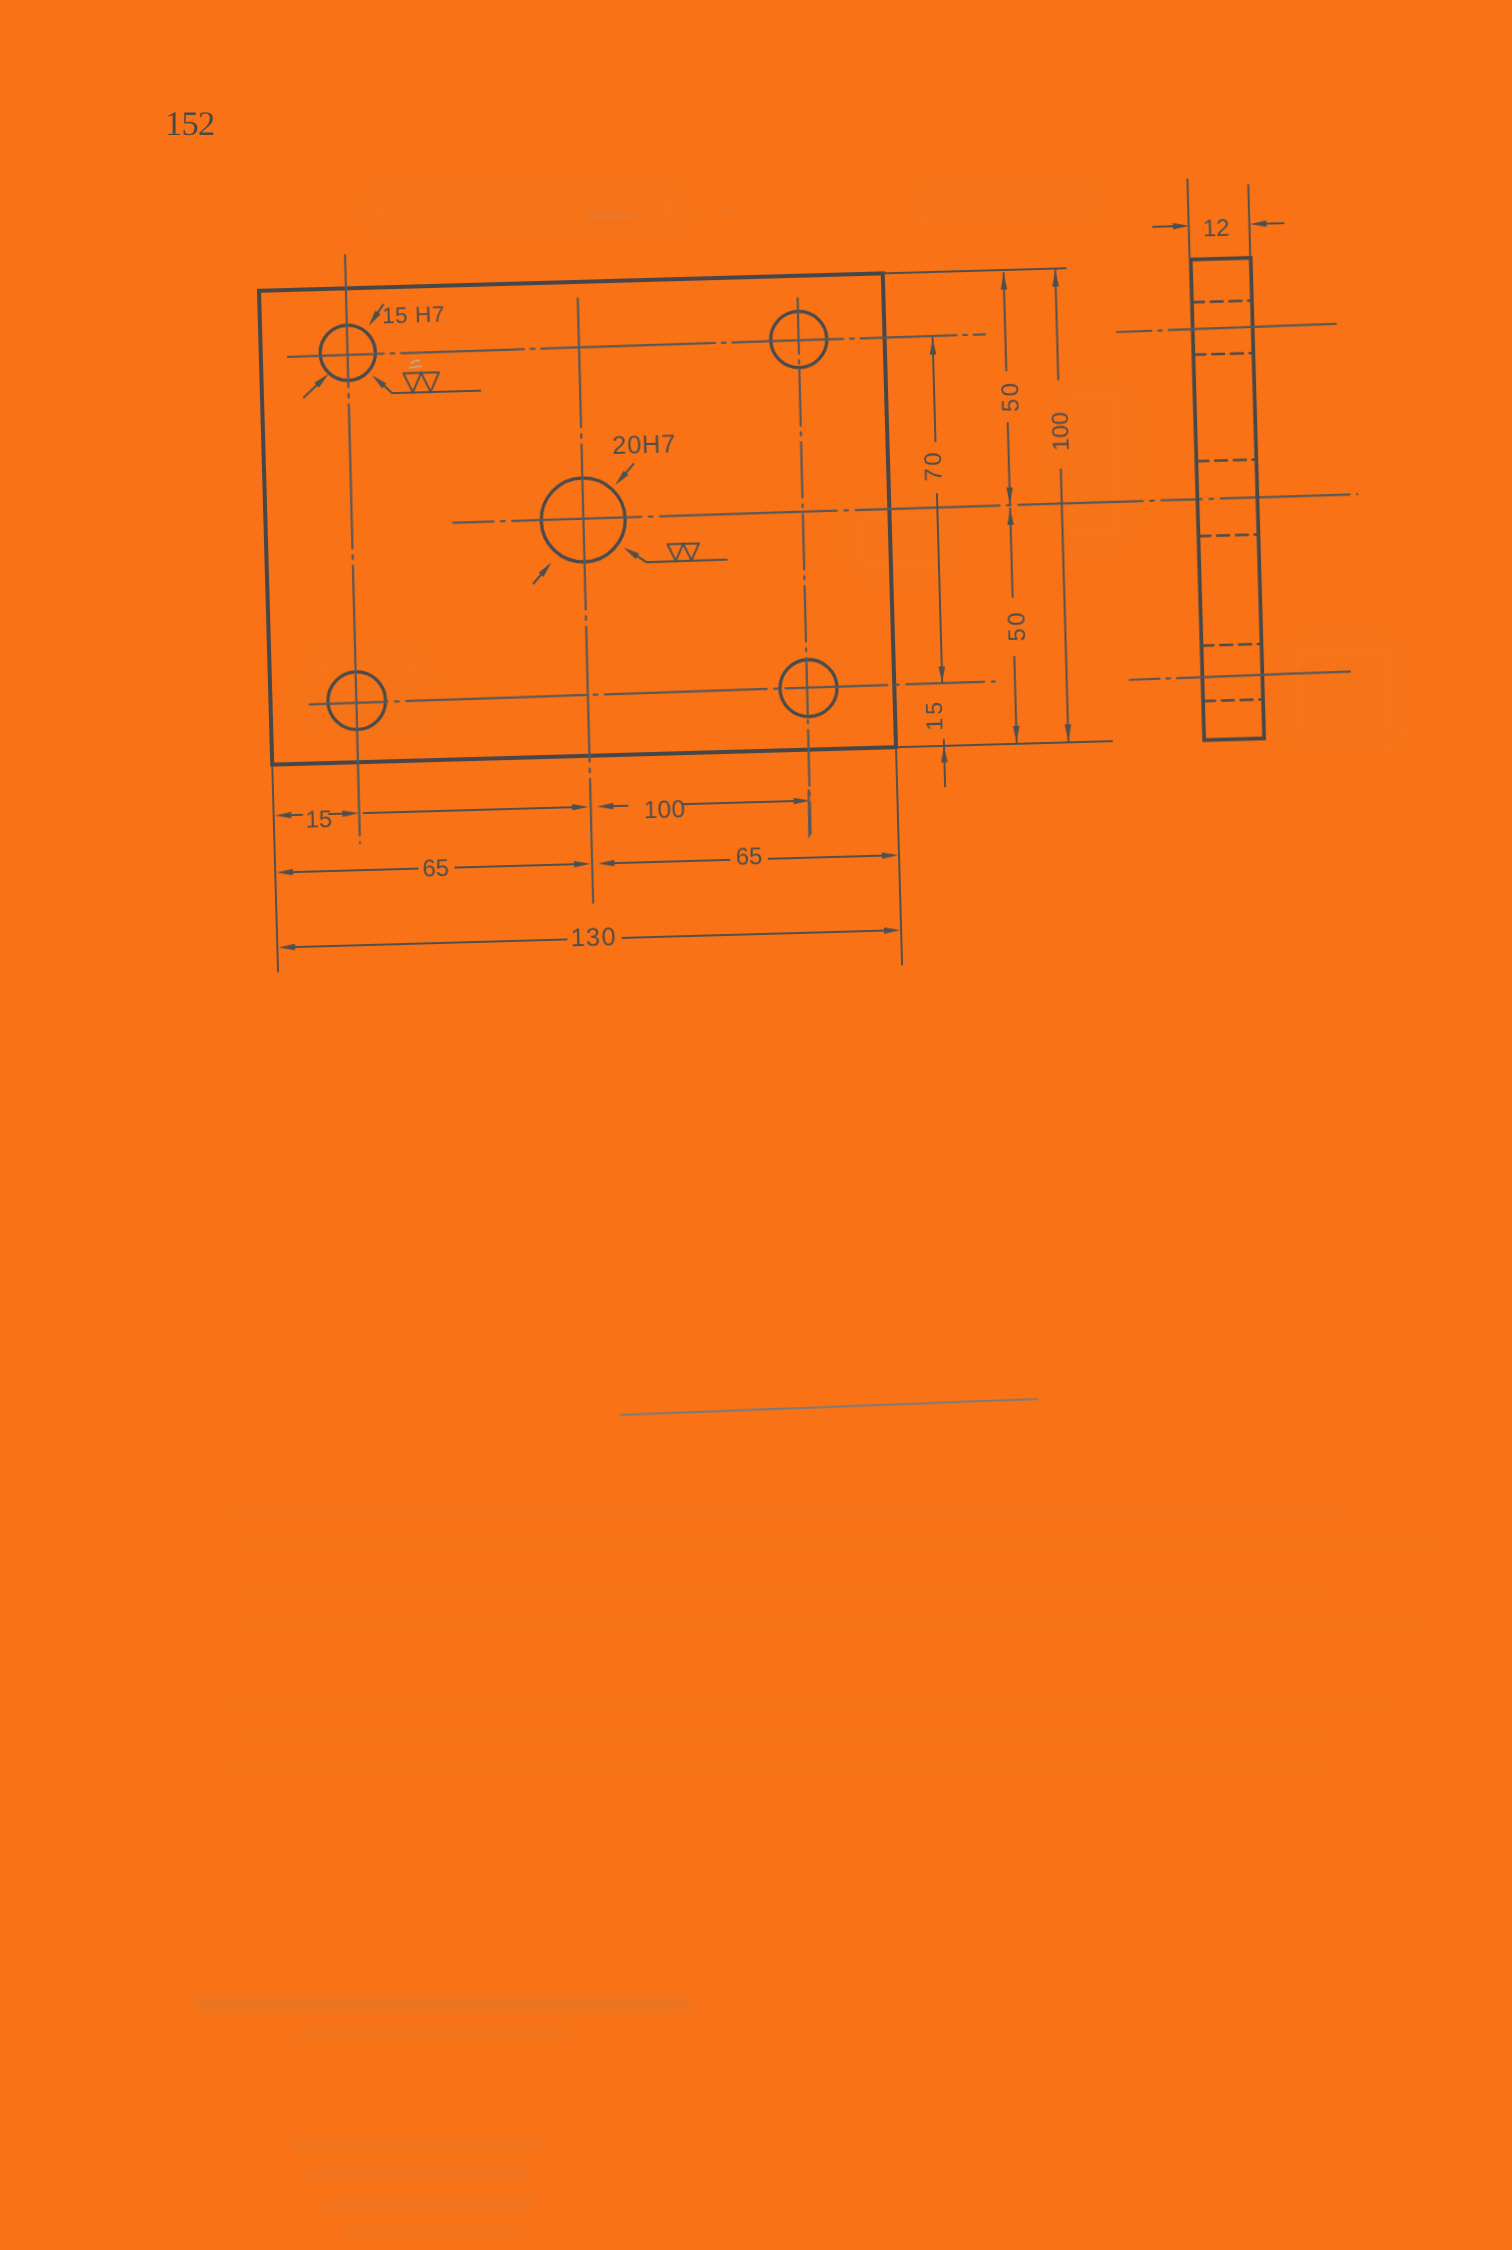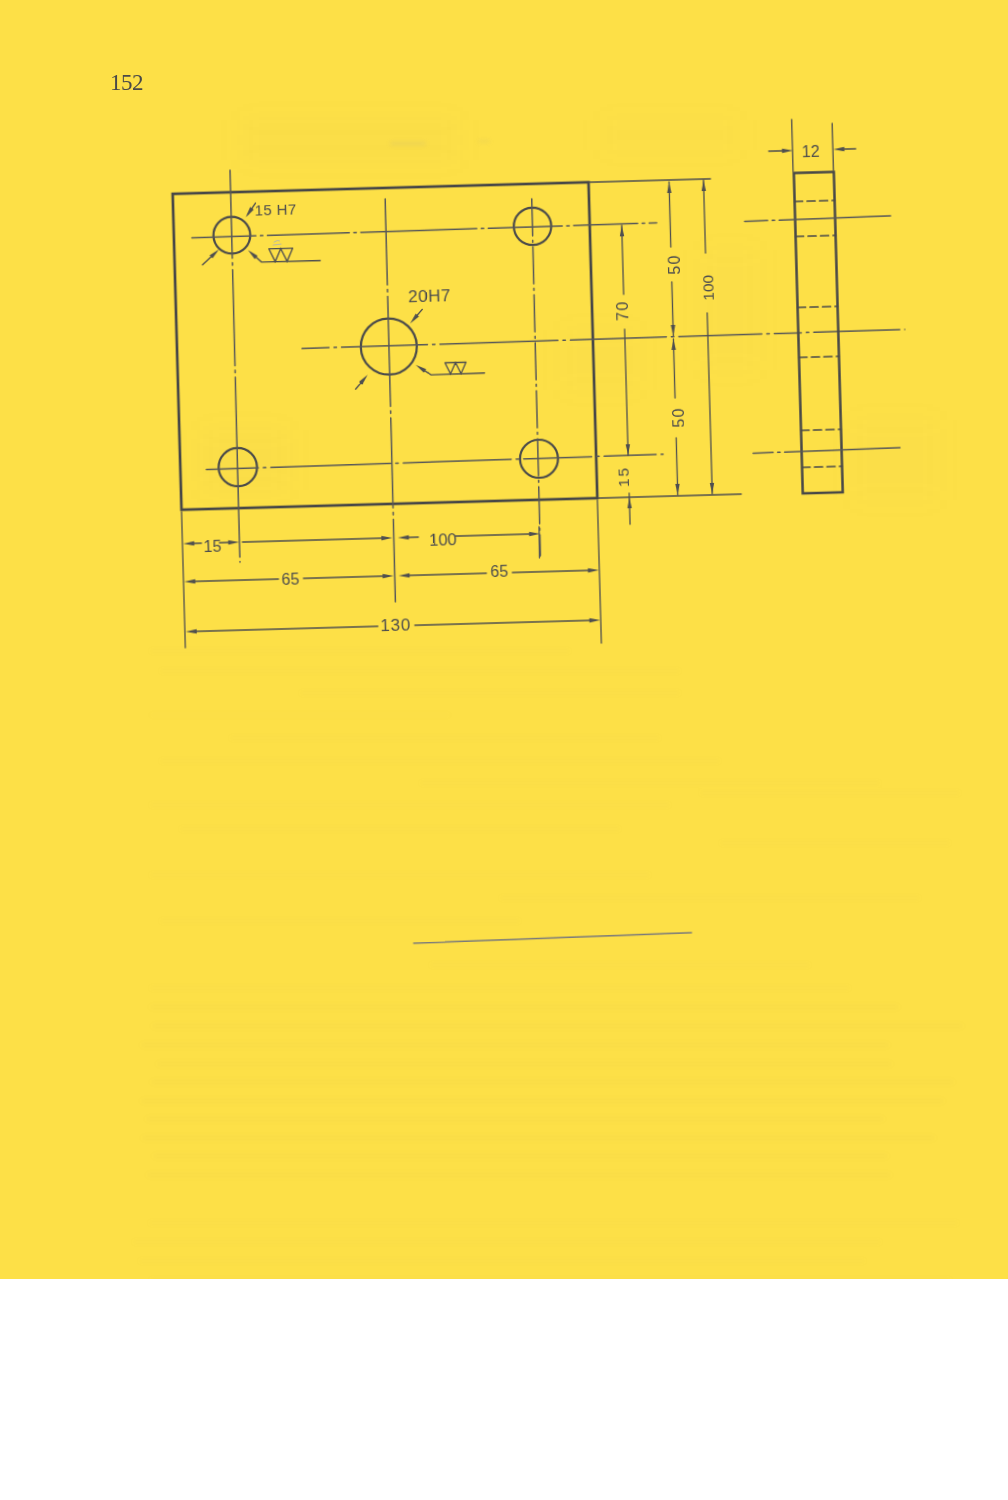--- a/index.html
+++ b/index.html
@@ -1,16 +1,16 @@
 <!DOCTYPE html>
 <html><head>
 <meta charset="utf-8">
 <style>
   html,body{margin:0;padding:0;background:#ffffff;}
-  #page{position:relative;width:1008px;height:1279px;background:#fde047;overflow:hidden;
+  #page{position:relative;width:1008px;height:1500px;background:#f97316;overflow:hidden;
         font-family:"Liberation Sans", sans-serif;}
   svg{position:absolute;left:0;top:0;}
   .dim{font-family:"Liberation Sans", sans-serif;fill:#4d4d4d;}
 </style>
 </head>
 <body>
 <div id="page">
 <svg width="1008" height="1500" viewBox="0 0 1008 1500">
 
   <text x="110" y="90" style="font-family:'Liberation Serif',serif;font-size:23px;fill:#494949;letter-spacing:-0.5px;">152</text>

